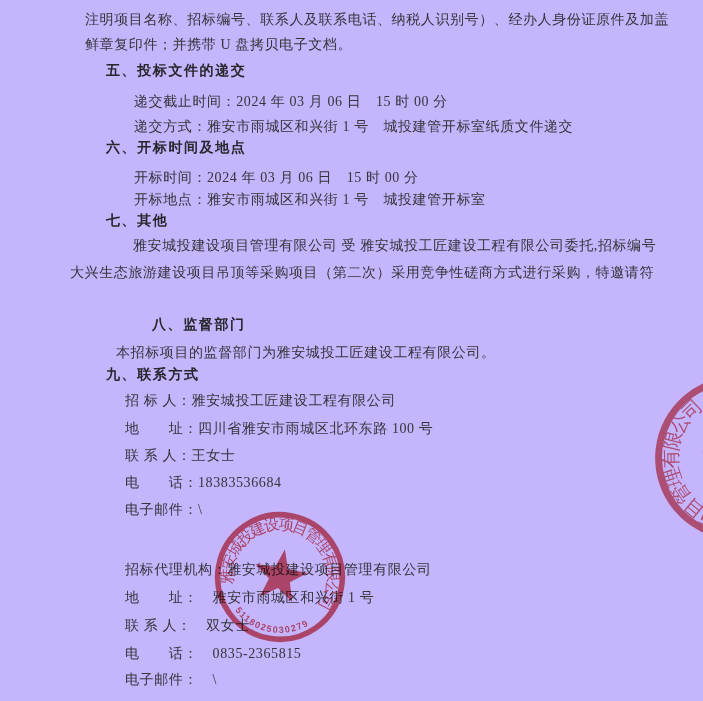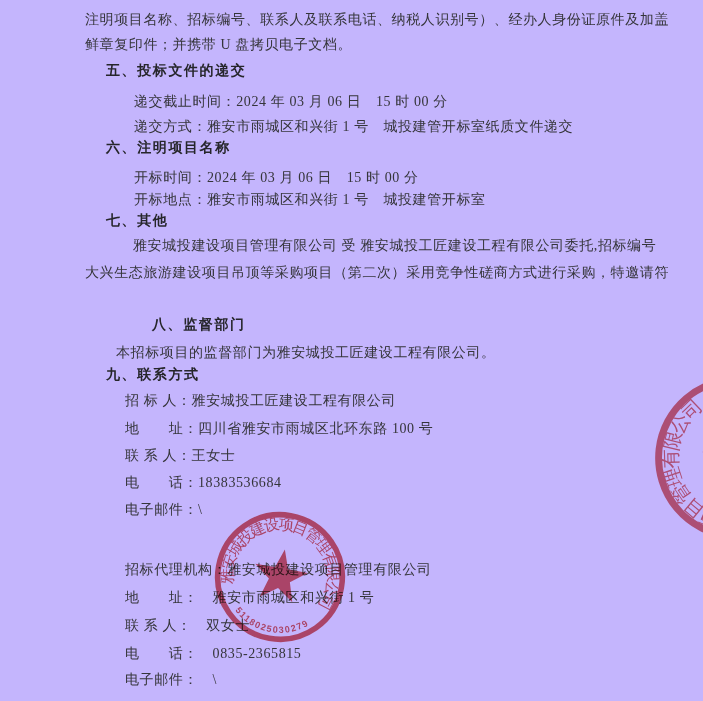--- a/index.html
+++ b/index.html
@@ -37,27 +37,27 @@
 
 <div class="page">
 
   <div class="ln" style="top:11px;left:85px;">注明项目名称、招标编号、联系人及联系电话、纳税人识别号）、经办人身份证原件及加盖</div>
   <div class="ln" style="top:36px;left:85px;">鲜章复印件；并携带 U 盘拷贝电子文档。</div>
 
   <div class="hd" style="top:62px;left:106px;">五、投标文件的递交</div>
   <div class="ln" style="top:93px;left:134px;">递交截止时间：2024 年 03 月 06 日　15 时 00 分</div>
   <div class="ln" style="top:118px;left:134px;">递交方式：雅安市雨城区和兴街 1 号　城投建管开标室纸质文件递交</div>
 
-  <div class="hd" style="top:139px;left:106px;">六、注明项目名称</div>
+  <div class="hd" style="top:139px;left:106px;">六、开标时间及地点</div>
   <div class="ln" style="top:169px;left:134px;">开标时间：2024 年 03 月 06 日　15 时 00 分</div>
   <div class="ln" style="top:191px;left:134px;">开标地点：雅安市雨城区和兴街 1 号　城投建管开标室</div>
 
   <div class="hd" style="top:212px;left:106px;">七、其他</div>
   <div class="ln" style="top:237px;left:133px;">雅安城投建设项目管理有限公司 受 雅安城投工匠建设工程有限公司委托,招标编号</div>
-  <div class="ln" style="top:264px;left:85px;">大兴生态旅游建设项目吊顶等采购项目（第二次）采用竞争性磋商方式进行采购，特邀请符</div>
+  <div class="ln" style="top:264px;left:70px;">大兴生态旅游建设项目吊顶等采购项目（第二次）采用竞争性磋商方式进行采购，特邀请符</div>
 
   <div class="hd" style="top:316px;left:106px;margin-left:46px;">八、监督部门</div>
   <div class="ln" style="top:344px;left:116px;">本招标项目的监督部门为雅安城投工匠建设工程有限公司。</div>
 
   <div class="hd" style="top:366px;left:106px;">九、联系方式</div>
 
   <div class="ln" style="top:392px;left:125px;">招 标 人：雅安城投工匠建设工程有限公司</div>
   <div class="ln" style="top:420px;left:125px;">地　　址：四川省雅安市雨城区北环东路 100 号</div>
   <div class="ln" style="top:447px;left:125px;">联 系 人：王女士</div>
   <div class="ln" style="top:474px;left:125px;">电　　话：18383536684</div>

